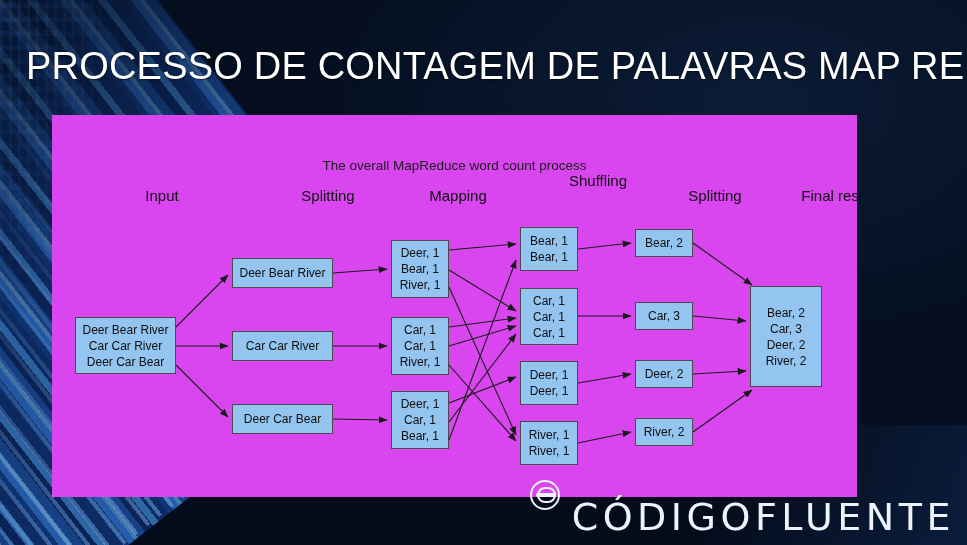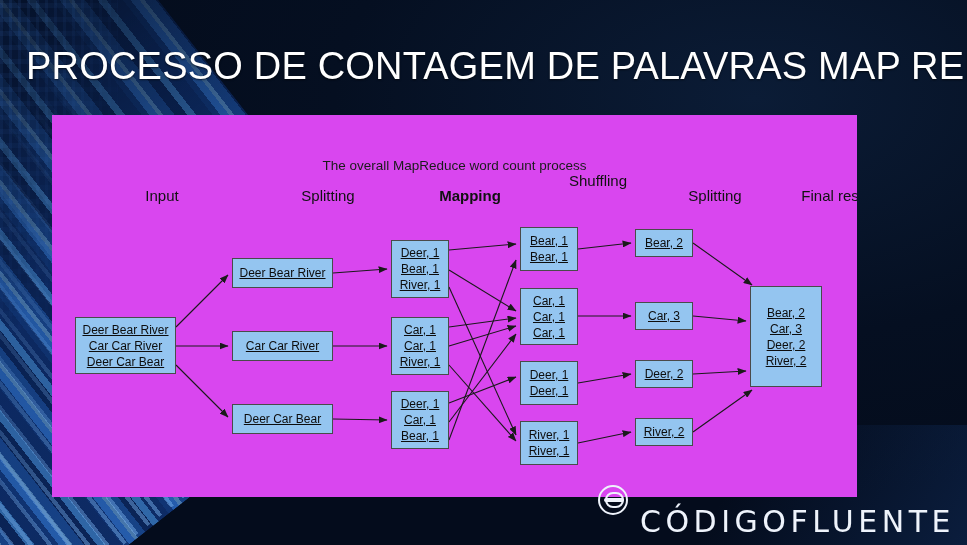--- a/index.html
+++ b/index.html
@@ -103,21 +103,21 @@
     background:#94c5f0;
     border:1px solid #4a4a4a;
     color:#0d0d0d;
     font-size:12px;
     line-height:16px;
     text-align:center;
     display:flex; flex-direction:column;
     align-items:center; justify-content:center;
     z-index:3;
   }
-  .node span { display:block; white-space:nowrap;text-decoration:underline; }
+  .node span { display:block; white-space:nowrap; }
 
   
   #footer-logo {
     position:absolute; right:12px; bottom:6px;
     display:flex; align-items:center; gap:12px;
     z-index:5;
   }
   #footer-logo .mark {
     width:30px; height:30px; border-radius:50%;
     border:2.4px solid #eef3fb; position:relative;
@@ -126,21 +126,21 @@
     content:""; position:absolute; left:4px; top:11px;
     width:20px; height:4px; background:#eef3fb; border-radius:2px;
   }
   #footer-logo .mark::before {
     content:""; position:absolute; left:5px; top:5px;
     width:19px; height:16px; border:2px solid #eef3fb;
     border-radius:9px; box-sizing:border-box;
   }
   #footer-logo .wordmark {
     color:#eef3fb;
-    font-size:30px;
+    font-size:38px;
     letter-spacing:4.5px;
     font-weight:400;
     white-space:nowrap;
     font-family:"DejaVu Sans", sans-serif;
     margin-top:44px;
   }
 </style>
 </head>
 <body>
 
@@ -154,21 +154,21 @@
 
 <div id="slide-title">PROCESSO DE CONTAGEM DE PALAVRAS MAP REDUCE</div>
 
 <div id="diagram-panel">
   <div id="diagram-inner">
 
     <div class="dg-title">The overall MapReduce word count process</div>
 
     <div class="col-head" style="left:60px;  top:72px; width:100px;">Input</div>
     <div class="col-head" style="left:226px; top:72px; width:100px;">Splitting</div>
-    <div class="col-head" style="left:368px; top:72px; width:100px;font-weight:bold;">Mapping</div>
+    <div class="col-head" style="left:356px; top:72px; width:100px;">Mapping</div>
     <div class="col-head" style="left:496px; top:57px; width:100px;">Shuffling</div>
     <div class="col-head" style="left:613px; top:72px; width:100px;">Splitting</div>
     <div class="col-head" style="left:736px; top:72px; width:100px;">Final result</div>
 
     <svg id="edges" viewBox="0 0 805 382">
       <defs>
         <marker id="ah" markerWidth="9" markerHeight="7" refX="8.4" refY="3.5" orient="auto" markerUnits="userSpaceOnUse">
           <path d="M0,0 L9,3.5 L0,7 z" fill="#1a1a1a"></path>
         </marker>
       </defs>

